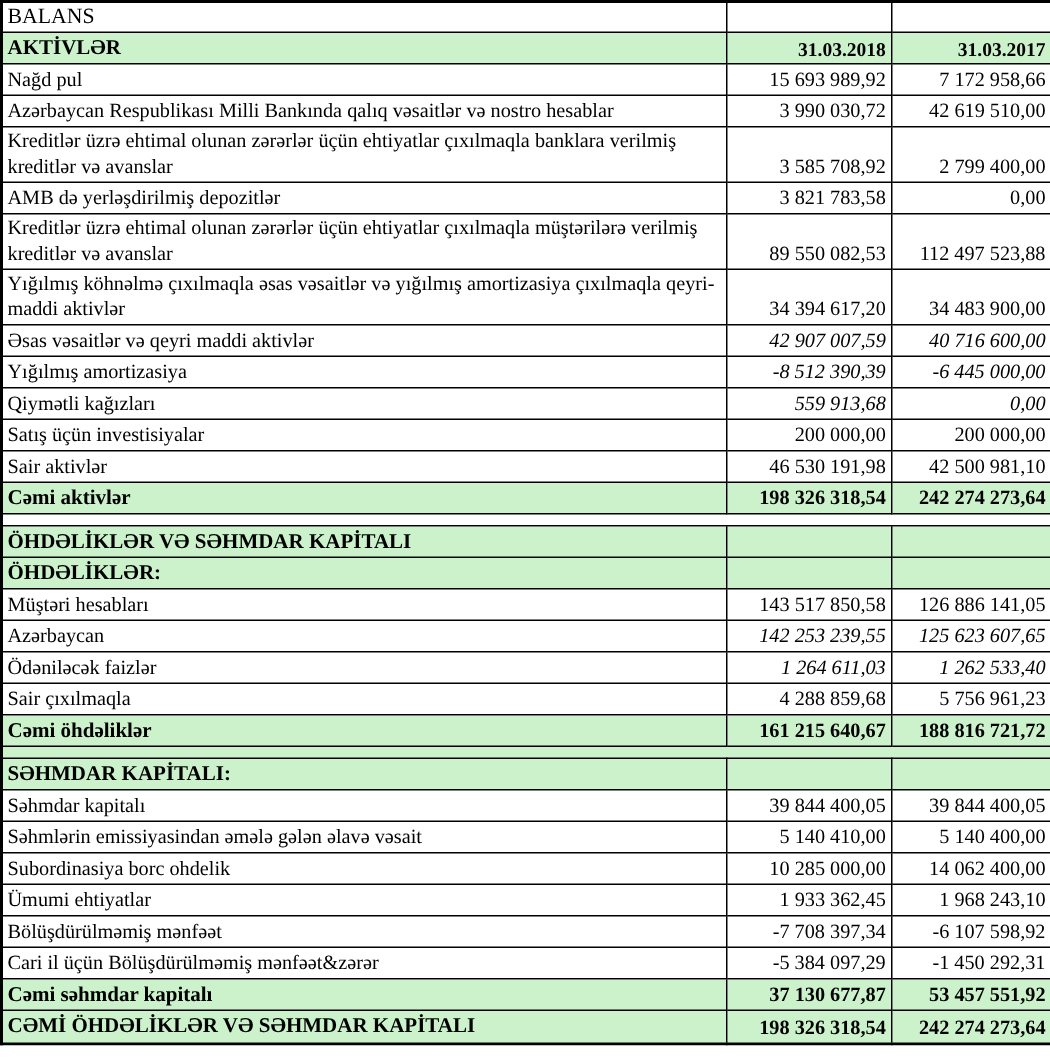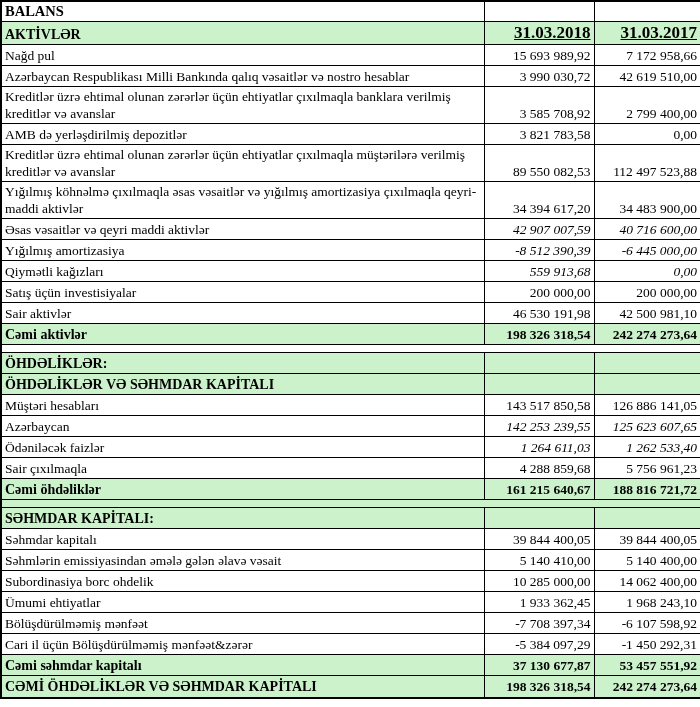--- a/index.html
+++ b/index.html
@@ -37,28 +37,28 @@
   }
   td.value.bold { font-weight: normal; }
   td.value.italic { font-style: italic; }
 
   tr.row-title   { height: 20px; }
   tr.row-header, tr.row-data, tr.row-section, tr.row-total { height: 21px; }
   tr.row-grand   { height: 22px; }
   tr.two-line    { height: 37px; }
   tr.row-spacer td { height: 8px; border-left: none; border-right: none; padding: 0; }
 
-  tr.row-title .label { font-weight: bold; font-size: 14.5px; margin-top: 16px; }
+  tr.row-title .label { font-weight: normal; font-size: 14.5px; margin-top: 16px; }
   tr.row-header td, tr.row-section td, tr.row-total td, tr.row-grand td {
     background: var(--green);
   }
   tr.row-header .label, tr.row-section .label, tr.row-total .label, tr.row-grand .label {
     font-weight: bold; font-size: 14px;
   }
-  tr.row-header .value { font-weight: bold; font-size: 17px; text-decoration: underline; }
+  tr.row-header .value { font-weight: bold; font-size: 13px; }
   tr.row-total .value, tr.row-grand .value { font-weight: bold; }
 </style>
 </head>
 <body>
 
 <div class="sheet">
   <table class="balance">
     <colgroup>
       <col style="width:483px">
       <col style="width:110px">
@@ -132,26 +132,26 @@
         </tr>
         <tr class="row-total">
           <td class="label">Cəmi aktivlər</td>
           <td class="value">198 326 318,54</td>
           <td class="value">242 274 273,64</td>
         </tr>
         <tr class="row-spacer">
           <td colspan="3" style="background: rgb(255, 255, 255);"></td>
         </tr>
         <tr class="row-section">
+          <td class="label">ÖHDƏLİKLƏR VƏ SƏHMDAR KAPİTALI</td>
+          <td class="value"></td>
+          <td class="value"></td>
+        </tr>
+        <tr class="row-section">
           <td class="label">ÖHDƏLİKLƏR:</td>
-          <td class="value"></td>
-          <td class="value"></td>
-        </tr>
-        <tr class="row-section">
-          <td class="label">ÖHDƏLİKLƏR VƏ SƏHMDAR KAPİTALI</td>
           <td class="value"></td>
           <td class="value"></td>
         </tr>
         <tr class="row-data">
           <td class="label">Müştəri hesabları</td>
           <td class="value bold">143 517 850,58</td>
           <td class="value bold">126 886 141,05</td>
         </tr>
         <tr class="row-data">
           <td class="label">Azərbaycan</td>

